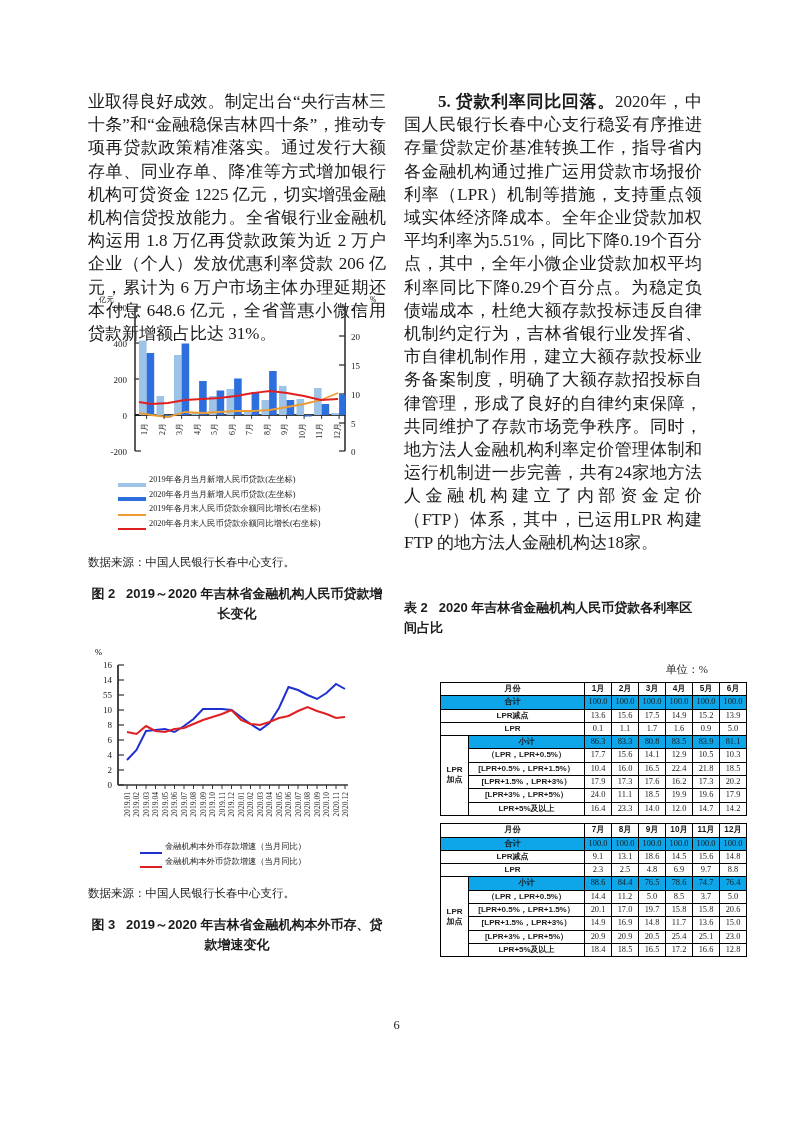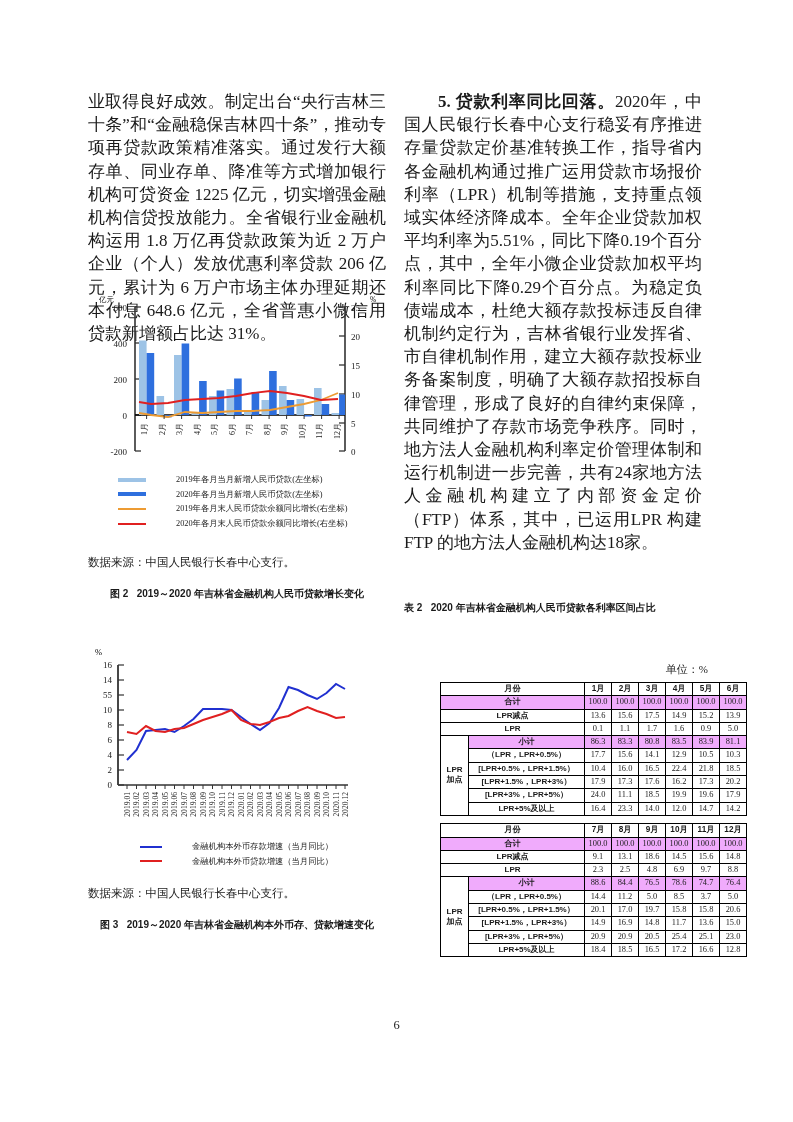--- a/index.html
+++ b/index.html
@@ -34,29 +34,29 @@
   p.body.noindent{text-indent:0;}
   .bold{font-weight:bold;}
 
   
   .fig2-wrap{position:absolute;left:95px;top:293px;width:285px;height:185px;}
   .fig-src{
     font-size:11.5px;line-height:16px;
     font-family:"Liberation Serif",serif;
   }
   .fig-cap{
-    font-size:10px;font-weight:bold;line-height:20px;text-align:center;
+    font-size:13px;font-weight:bold;line-height:20px;text-align:center;
     font-family:"Liberation Sans",sans-serif;
   }
   .legend{
     font-size:8.3px;line-height:13.6px;
     font-family:"Liberation Serif",serif;
     white-space:nowrap;
   }
-  .legend-row{display:flex;align-items:center;margin-bottom:1px;gap:27px;}
+  .legend-row{display:flex;align-items:flex-end;margin-bottom:1px;}
   .legend-swatch{display:inline-block;width:28px;height:4px;margin-right:3px;flex:none;}
   .legend-swatch.thin{height:2px;}
 
   
   table.rates{
     border-collapse:collapse;
     width:304px;
     font-family:"Liberation Sans","DejaVu Sans",sans-serif;
     font-size:8.2px;
     table-layout:fixed;
@@ -67,21 +67,21 @@
     padding:1px 0 1.3px 0;
     font-weight:bold;
     line-height:10px;
     color:#1a1a1a;
   }
   table.rates td.num{
     font-weight:normal;
     font-family:"Liberation Serif",serif;
     font-size:8.4px;
   }
-  table.rates tr.shade td{background:#f0abfc;}
+  table.rates tr.shade td{background:#0ea5e9;}
   table.rates td.lbl{font-size:8px;}
   table.rates td.side{font-size:8px;width:28px;}
   .unit{font-size:11px;text-align:right;font-family:"Liberation Serif",serif;margin-bottom:3px;}
   .gap-row td{border:none !important;height:5px;padding:0;background:#fff !important;}
 
   .pagenum{
     position:absolute;left:0;top:1018px;width:793px;text-align:center;
     font-size:12.5px;font-family:"Liberation Serif",serif;
   }
   svg{display:block;}

